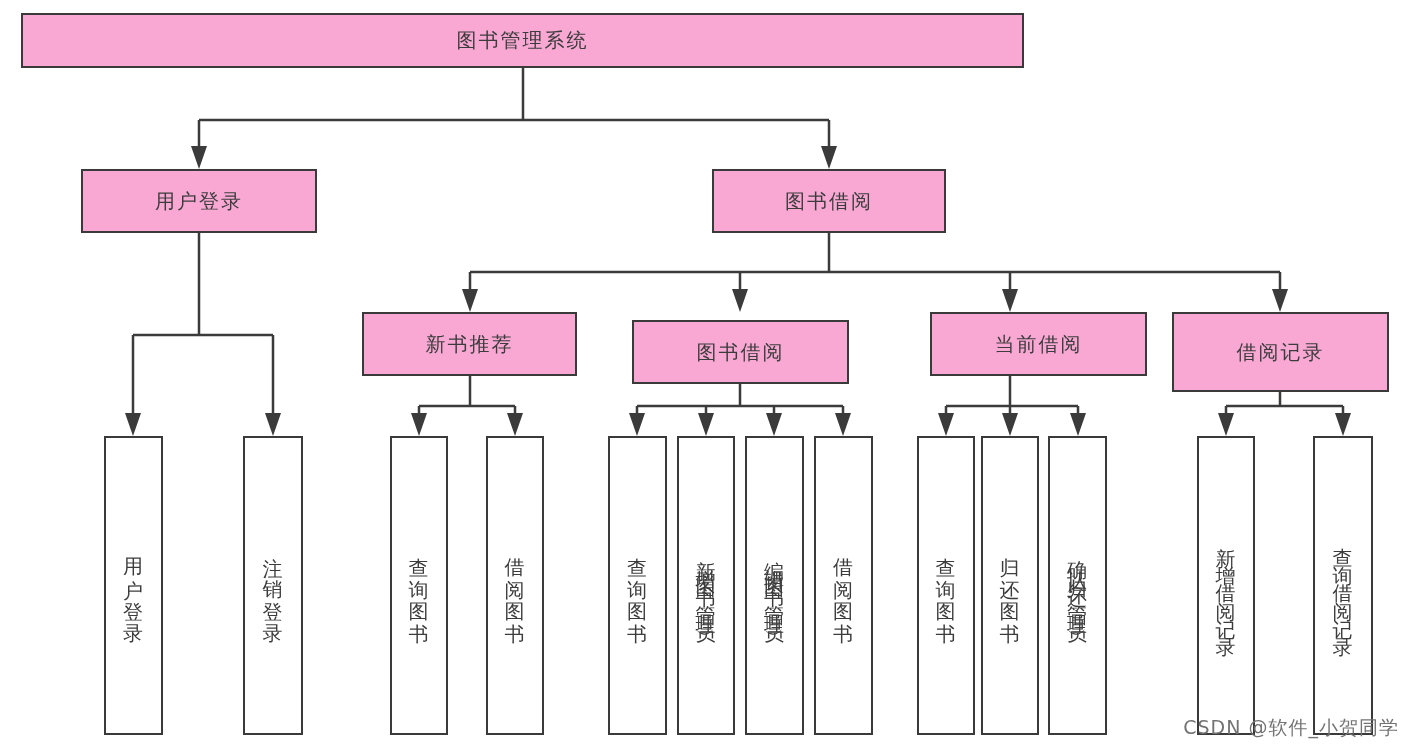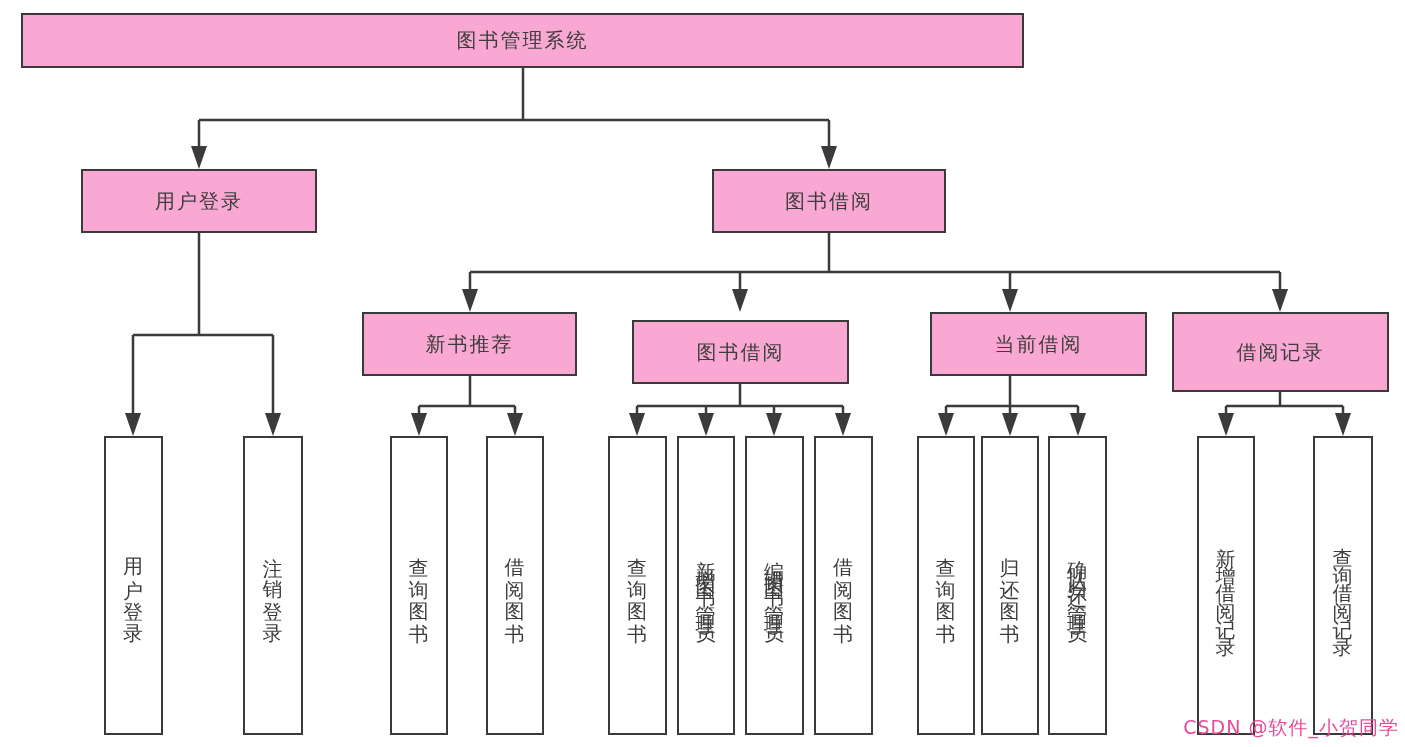--- a/index.html
+++ b/index.html
@@ -36,21 +36,21 @@
     text-orientation:mixed;
     z-index:2;
     line-height:1;
   }
   .ls4{letter-spacing:22px;}
   .ls6{letter-spacing:18px;}
   .ls9{letter-spacing:9px;}
   #watermark{
     position:absolute;
     right:6px;bottom:6px;
-    color:#ec4899;
+    color:#737373;
     font-size:19px;
     letter-spacing:1px;
     z-index:5;
   }
 </style>
 </head>
 <body>
 
 <div id="stage">
 

